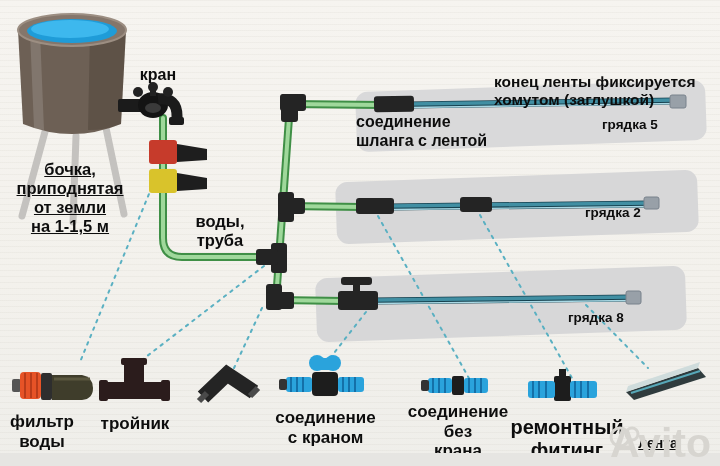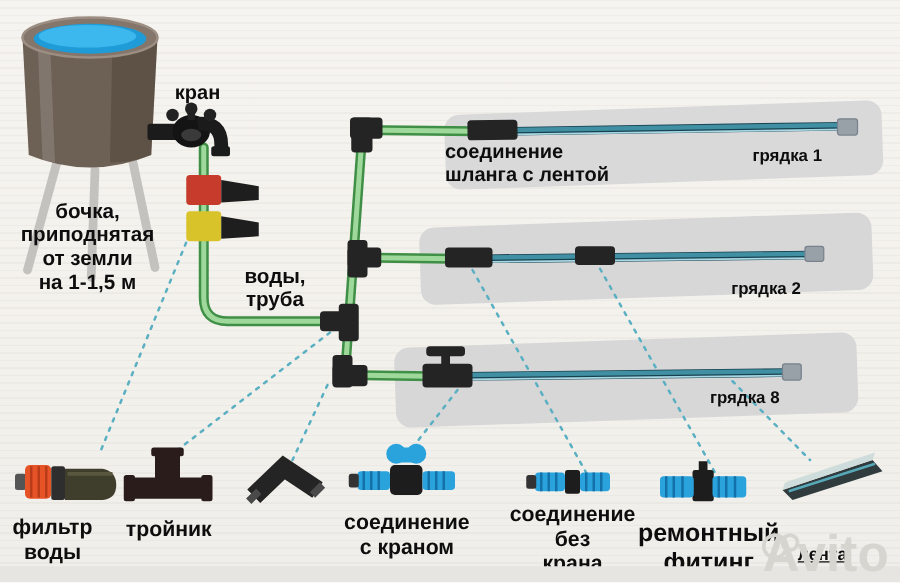--- a/index.html
+++ b/index.html
@@ -192,30 +192,32 @@
 
       <g>
         <path d="M626,392 L698,368 L706,377 L634,400 Z" fill="#2f3b3d"></path>
         <path d="M626,392 L698,368 L700,362 L628,386 Z" fill="#cfdcdc"></path>
         <path d="M631,393 L700,371" stroke="#57a8b8" stroke-width="2" fill="none"></path>
       </g>
     </g>
   </svg>
 
   <div class="lbl c" style="left:128px;top:66px;width:60px;font-size:16px;">кран</div>
-  <div class="lbl c" style="left:0px;top:160px;width:140px;font-size:16.5px;">бочка,
+  <div class="lbl c" style="left:0px;top:160px;width:140px;font-size:16.5px;text-decoration:underline;">бочка,
 приподнятая
 от земли
 на 1-1,5 м</div>
   <div class="lbl c" style="left:180px;top:212px;width:80px;font-size:16.5px;">воды,
 труба</div>
   <div class="lbl" style="left:356px;top:113px;width:170px;font-size:16px;">соединение
 шланга с лентой</div>
-  <div class="lbl bed-lbl" style="left:602px;top:117px;width:80px;">грядка 1</div>
-  <div class="lbl bed-lbl" style="left:585px;top:223px;width:80px;">грядка 2</div>
+  <div class="lbl" style="left:494px;top:73px;width:226px;font-size:15.5px;">конец ленты фиксируется
+хомутом (заглушкой)</div>
+  <div class="lbl bed-lbl" style="left:602px;top:117px;width:80px;">грядка 5</div>
+  <div class="lbl bed-lbl" style="left:585px;top:205px;width:80px;">грядка 2</div>
   <div class="lbl bed-lbl" style="left:568px;top:310px;width:80px;">грядка 8</div>
 
   <div class="lbl c" style="left:92px;top:414px;width:86px;font-size:17px;">тройник</div>
   <div class="lbl c" style="left:0px;top:412px;width:84px;font-size:17px;">фильтр
 воды</div>
   <div class="lbl c" style="left:268px;top:408px;width:115px;font-size:17px;">соединение
 с краном</div>
   <div class="lbl c" style="left:406px;top:402px;width:104px;font-size:17px;">соединение
 без
 крана</div>

